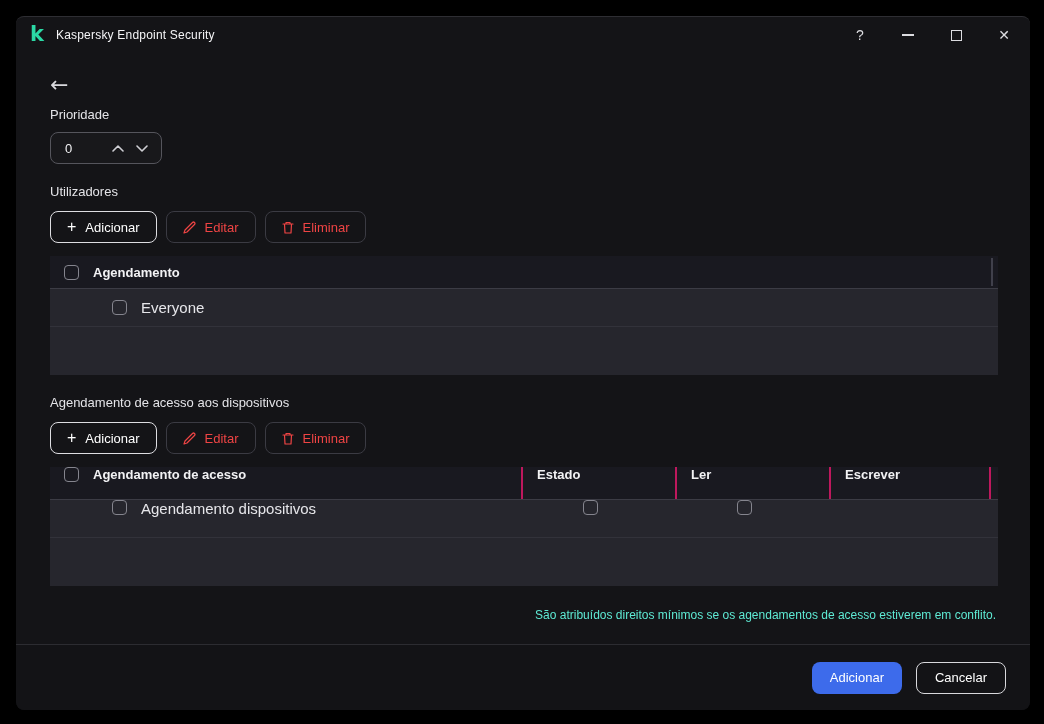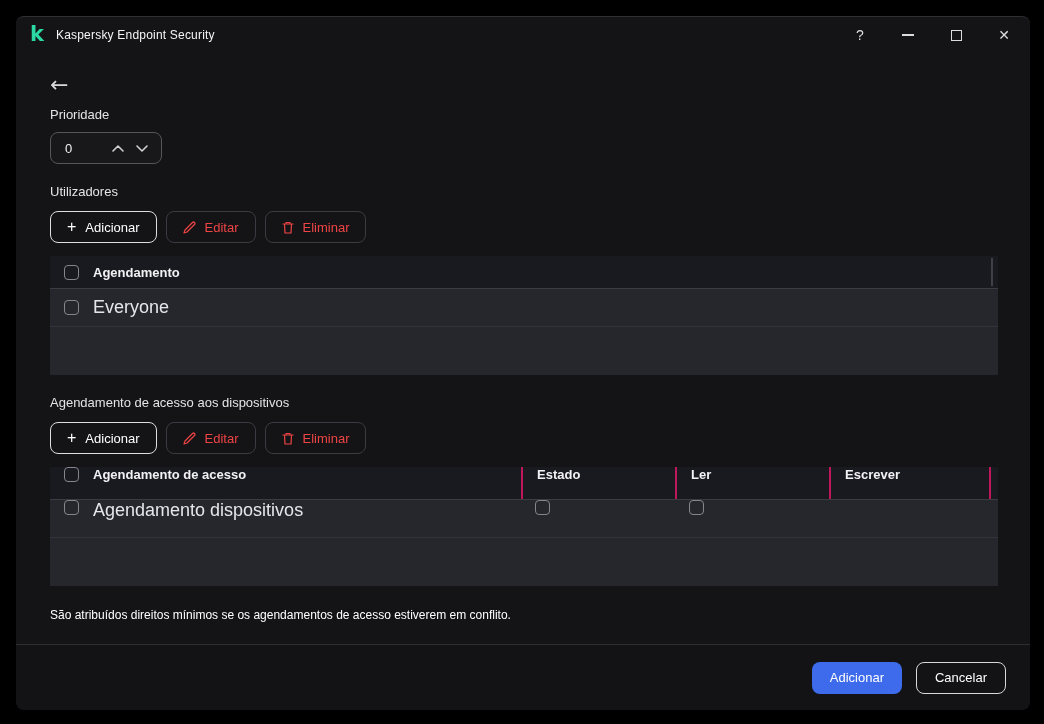--- a/index.html
+++ b/index.html
@@ -42,42 +42,42 @@
   .tbtn.disabled { border:1px solid #3b3b43; color:#ef4444; }
   .plus-glyph { font-size:16px; line-height:1; margin-top:-1px; }
   .tbtn svg { display:block; }
 
   
   .table { width:948px; margin-top:13px; }
   .thead { height:33px; background:#191920; display:flex; align-items:center;
            border-bottom:1px solid #3c3c45; position:relative; font-weight:700;
            font-size:13px; color:#f2f2f4; }
   .trow  { height:38px; background:#26262d; display:flex; align-items:center;
-           border-bottom:1px solid #32323a; font-size:18px; color:#e6e6ea; }
+           border-bottom:1px solid #32323a; font-size:15px; color:#e6e6ea;padding-left:48px; }
   .tfill { height:48px; background:#26262d; }
   .cb { width:15px; height:15px; min-width:15px; border:1.5px solid #85858e;
         border-radius:4px; margin:0 14px; background:transparent; }
   .scroll-hint { position:absolute; right:5px; top:2px; bottom:2px; width:2px;
                  background:#40404b; }
   .cell { display:flex; align-items:flex-start; height:100%; }
   .c-name  { width:471px; }
   .c-state { width:154px; padding-left:14px; }
   .c-read  { width:154px; padding-left:14px; }
   .c-write { width:160px; padding-left:14px; }
   .c-sliver{ width:9px; }
   .hdiv { border-left:2px solid #be185d; }
   .c-read .cb, .c-write .cb { margin:0; }
 
   .toggle { width:30px; height:16px; border-radius:9px; background:#6789f2;
             position:relative; min-width:30px; }
   .toggle .knob { position:absolute; right:2px; top:2px; width:12px; height:12px;
                   border-radius:50%; background:#e9eefc; }
   .toggle-label { margin-left:10px; }
 
-  .note { font-size:12px; color:#ffffff; margin-top:22px; }
+  .note { font-size:12px; color:#5eead4; margin-top:22px;text-align:right; }
 
   
   .footer { position:absolute; left:0; right:0; bottom:0; height:66px;
             border-top:1px solid #2c2c31; background:#131316;
             display:flex; align-items:center; justify-content:flex-end;
             gap:14px; padding-right:24px; border-radius:0 0 8px 8px; }
   .btn { height:32px; border-radius:8px; padding:0 18px; font-size:13px;
          font-family:"Liberation Sans", sans-serif; cursor:default; }
   .btn-primary { background:#3d6beb; color:#fff; border:none; }
   .btn-outline { background:transparent; color:#fff; border:1px solid #d8d8dc; }

